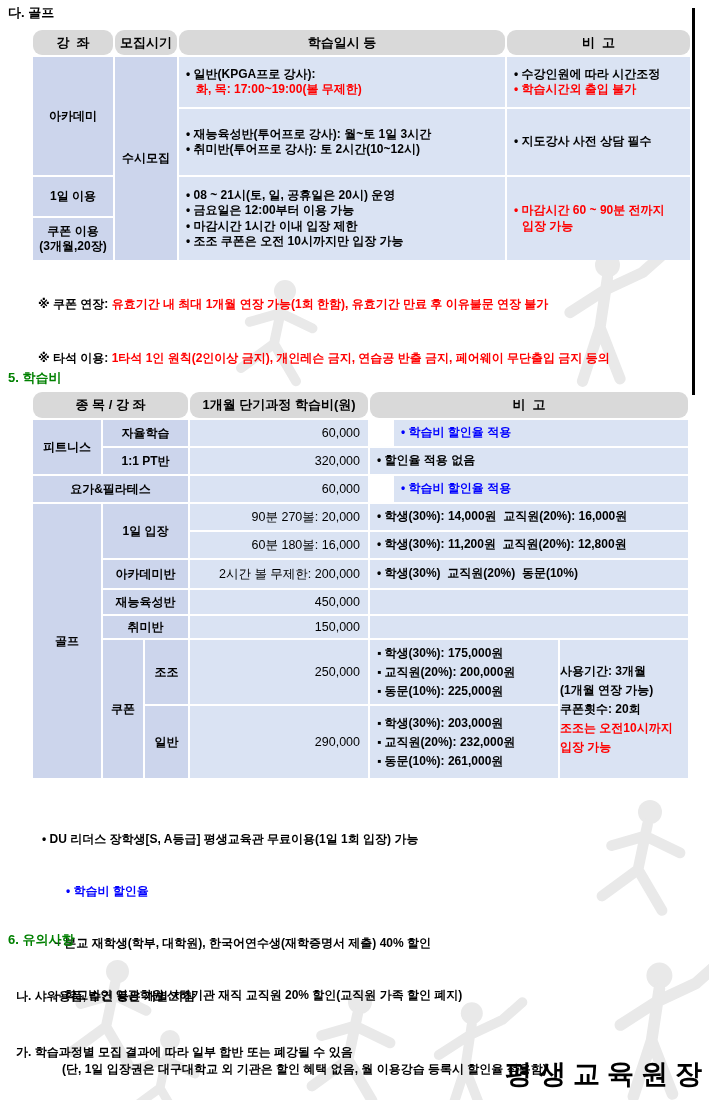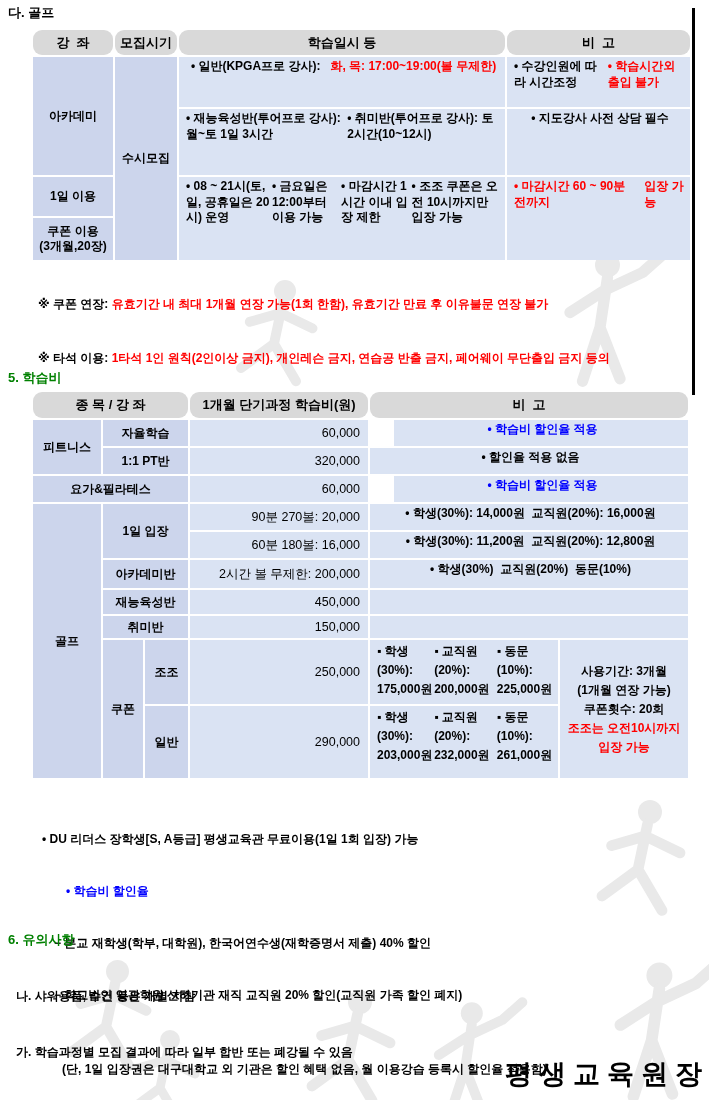--- a/index.html
+++ b/index.html
@@ -19,25 +19,25 @@
   
   .tbl2{position:absolute;left:33px;top:392px;display:grid;
         grid-template-columns:68px 40px 43px 178px 188px 128px;
         grid-template-rows:26px 26px 26px 26px 26px 26px 28px 24px 22px 64px 72px;
         gap:2px;background:#fff;}
 
   .t-head{background:#d9d9d9;display:flex;align-items:center;justify-content:center;
           font-size:13px;font-weight:700;white-space:pre;border-radius:9px;}
   .t-label{background:#ccd5ec;display:flex;flex-direction:column;align-items:center;
            justify-content:center;font-size:12px;font-weight:700;text-align:center;line-height:15px;}
-  .t-body{background:#dae3f3;display:flex;justify-content:center;
+  .t-body{background:#dae3f3;display:flex;flex-direction:column;justify-content:center;
           font-size:12px;font-weight:700;padding:2px 4px 2px 7px;white-space:pre-wrap;line-height:15.5px;}
   .t-fee{background:#dae3f3;display:flex;align-items:center;justify-content:flex-end;
          font-size:12.5px;font-weight:400;padding-right:8px;white-space:pre;}
-  .t-info{background:#dae3f3;display:flex;flex-direction:column;align-items:center;
+  .t-info{background:#dae3f3;display:flex;flex-direction:column;align-items:flex-start;
           justify-content:center;font-size:12px;font-weight:700;text-align:center;line-height:19px;}
   .red{color:#ff0000;}
   .blue{color:#0000ff;margin-left:24px;}
   .ind10{padding-left:10px;}
   .ind8{padding-left:26px;}
 
   
   .notes{position:absolute;left:38px;top:259px;font-size:12px;font-weight:700;line-height:18px;white-space:pre-wrap;}
   .notes .cont{padding-left:78px;}
 

